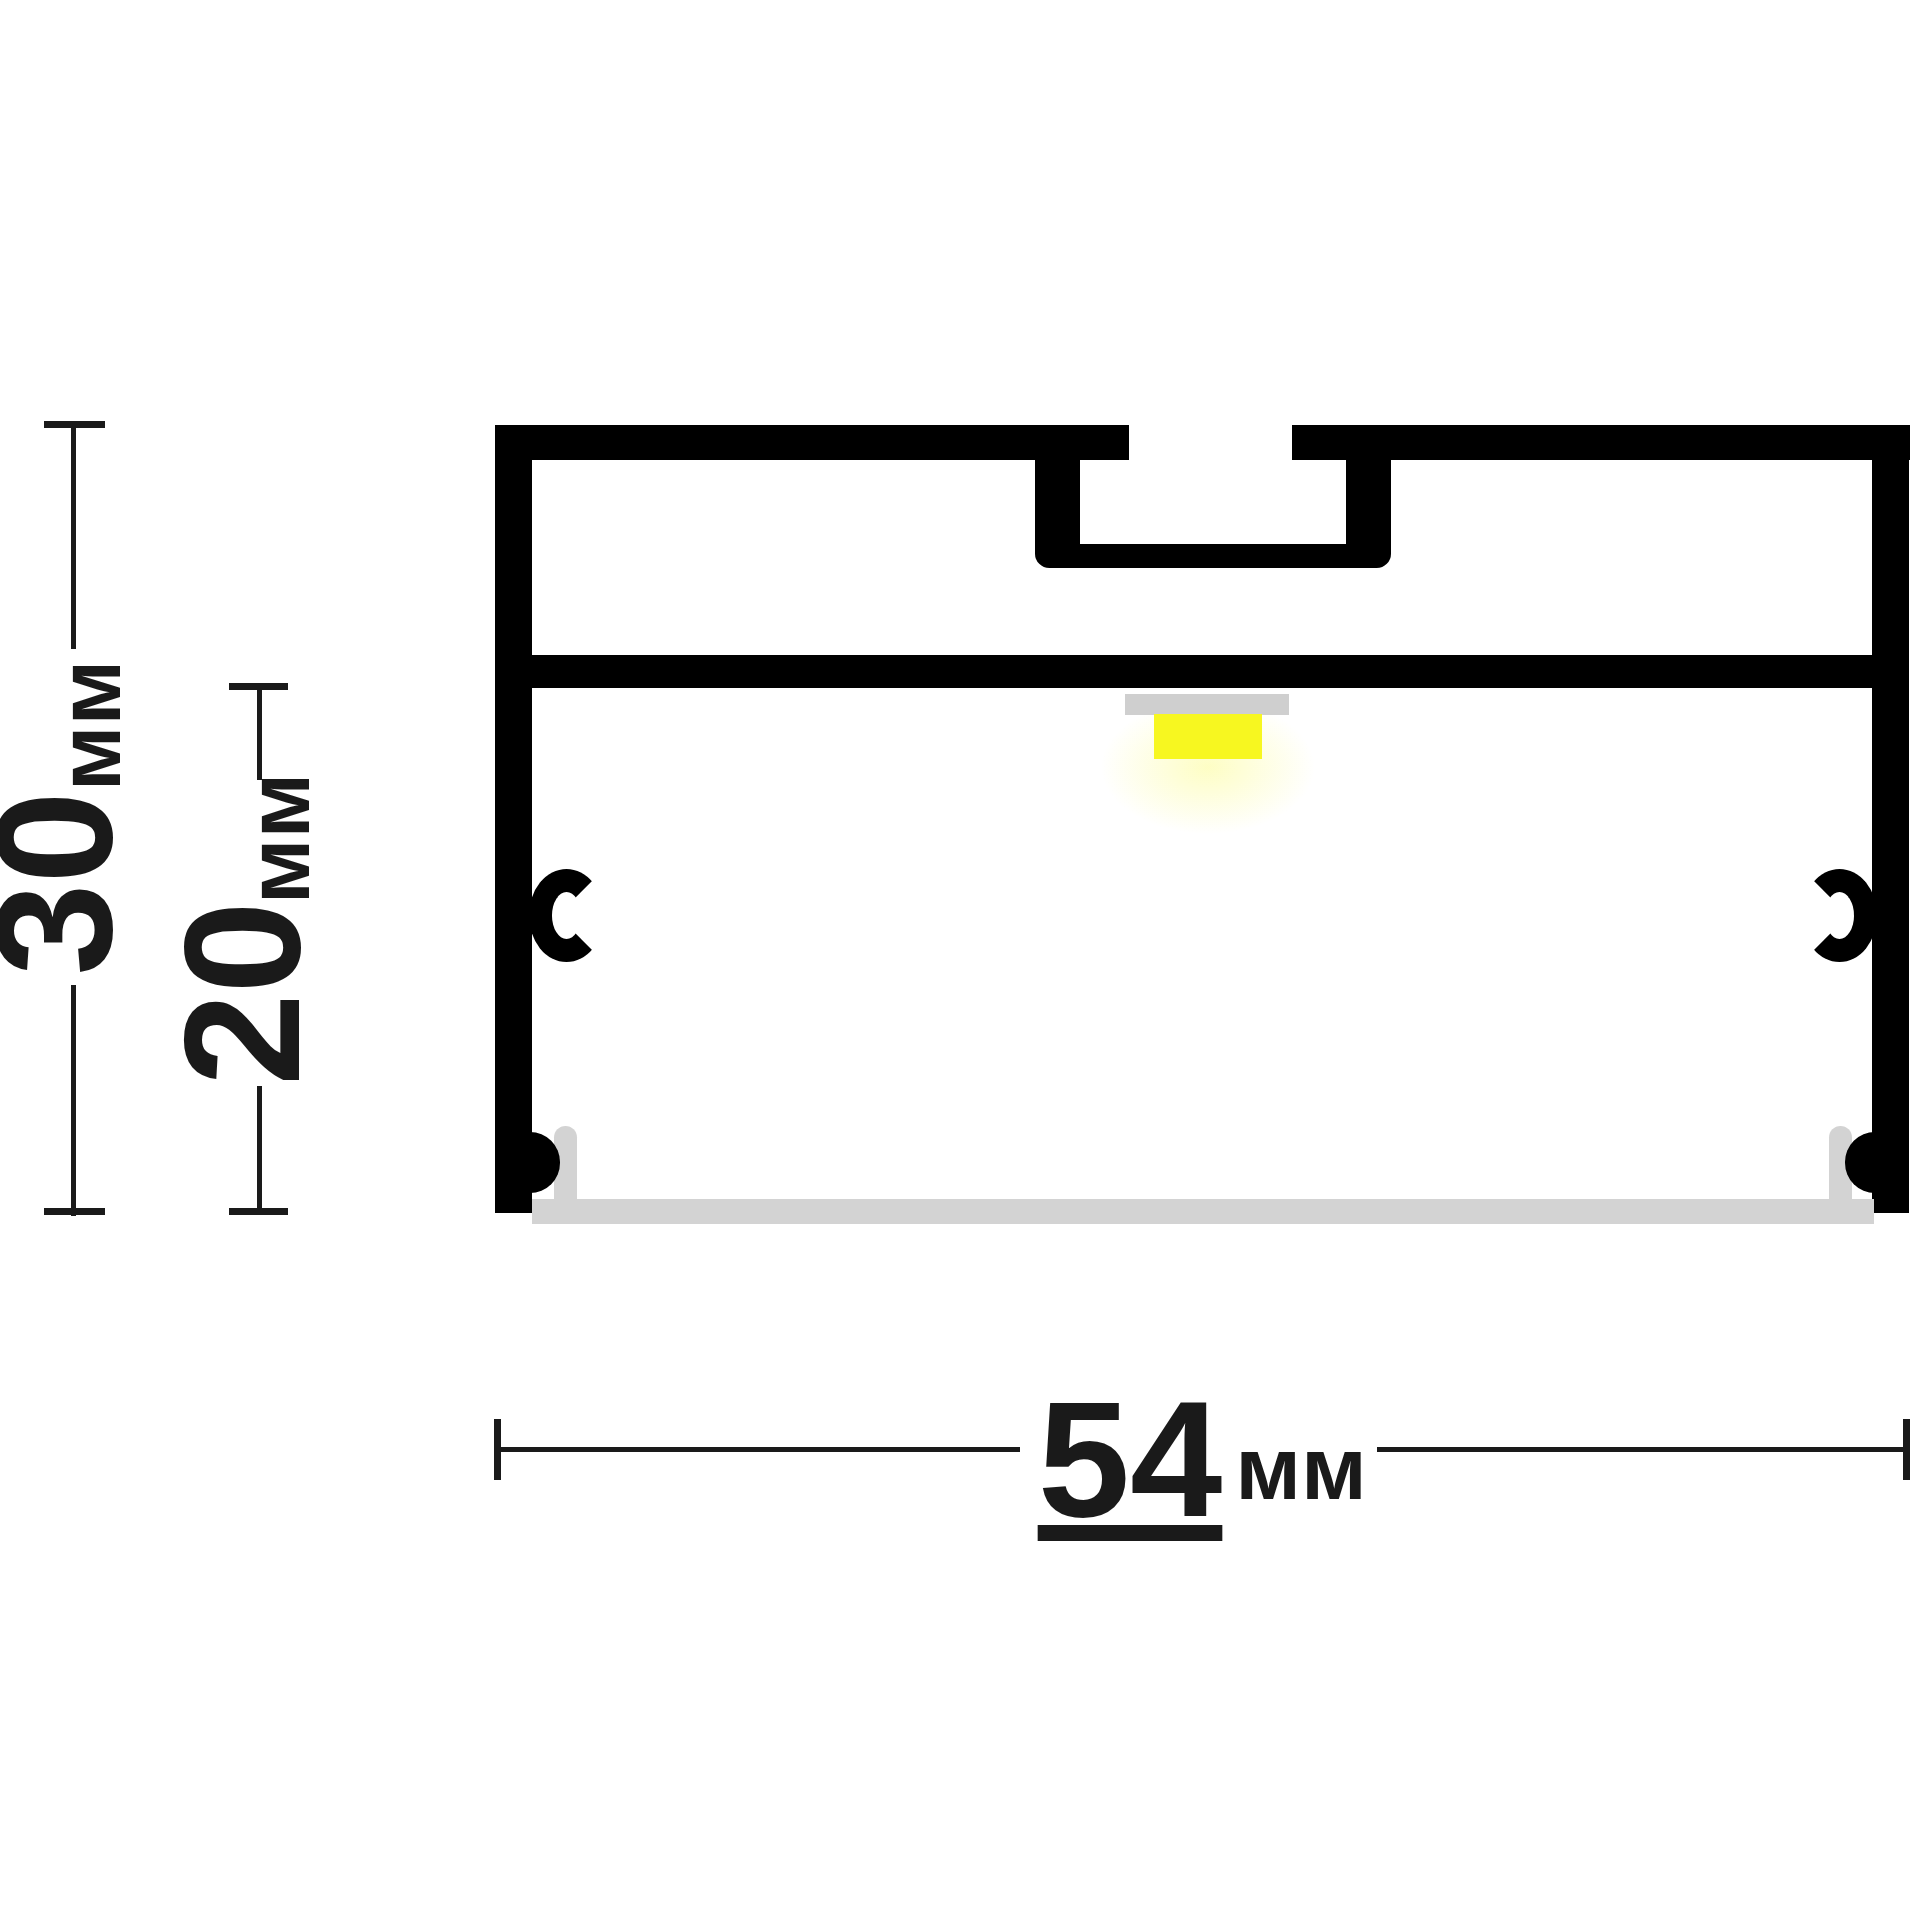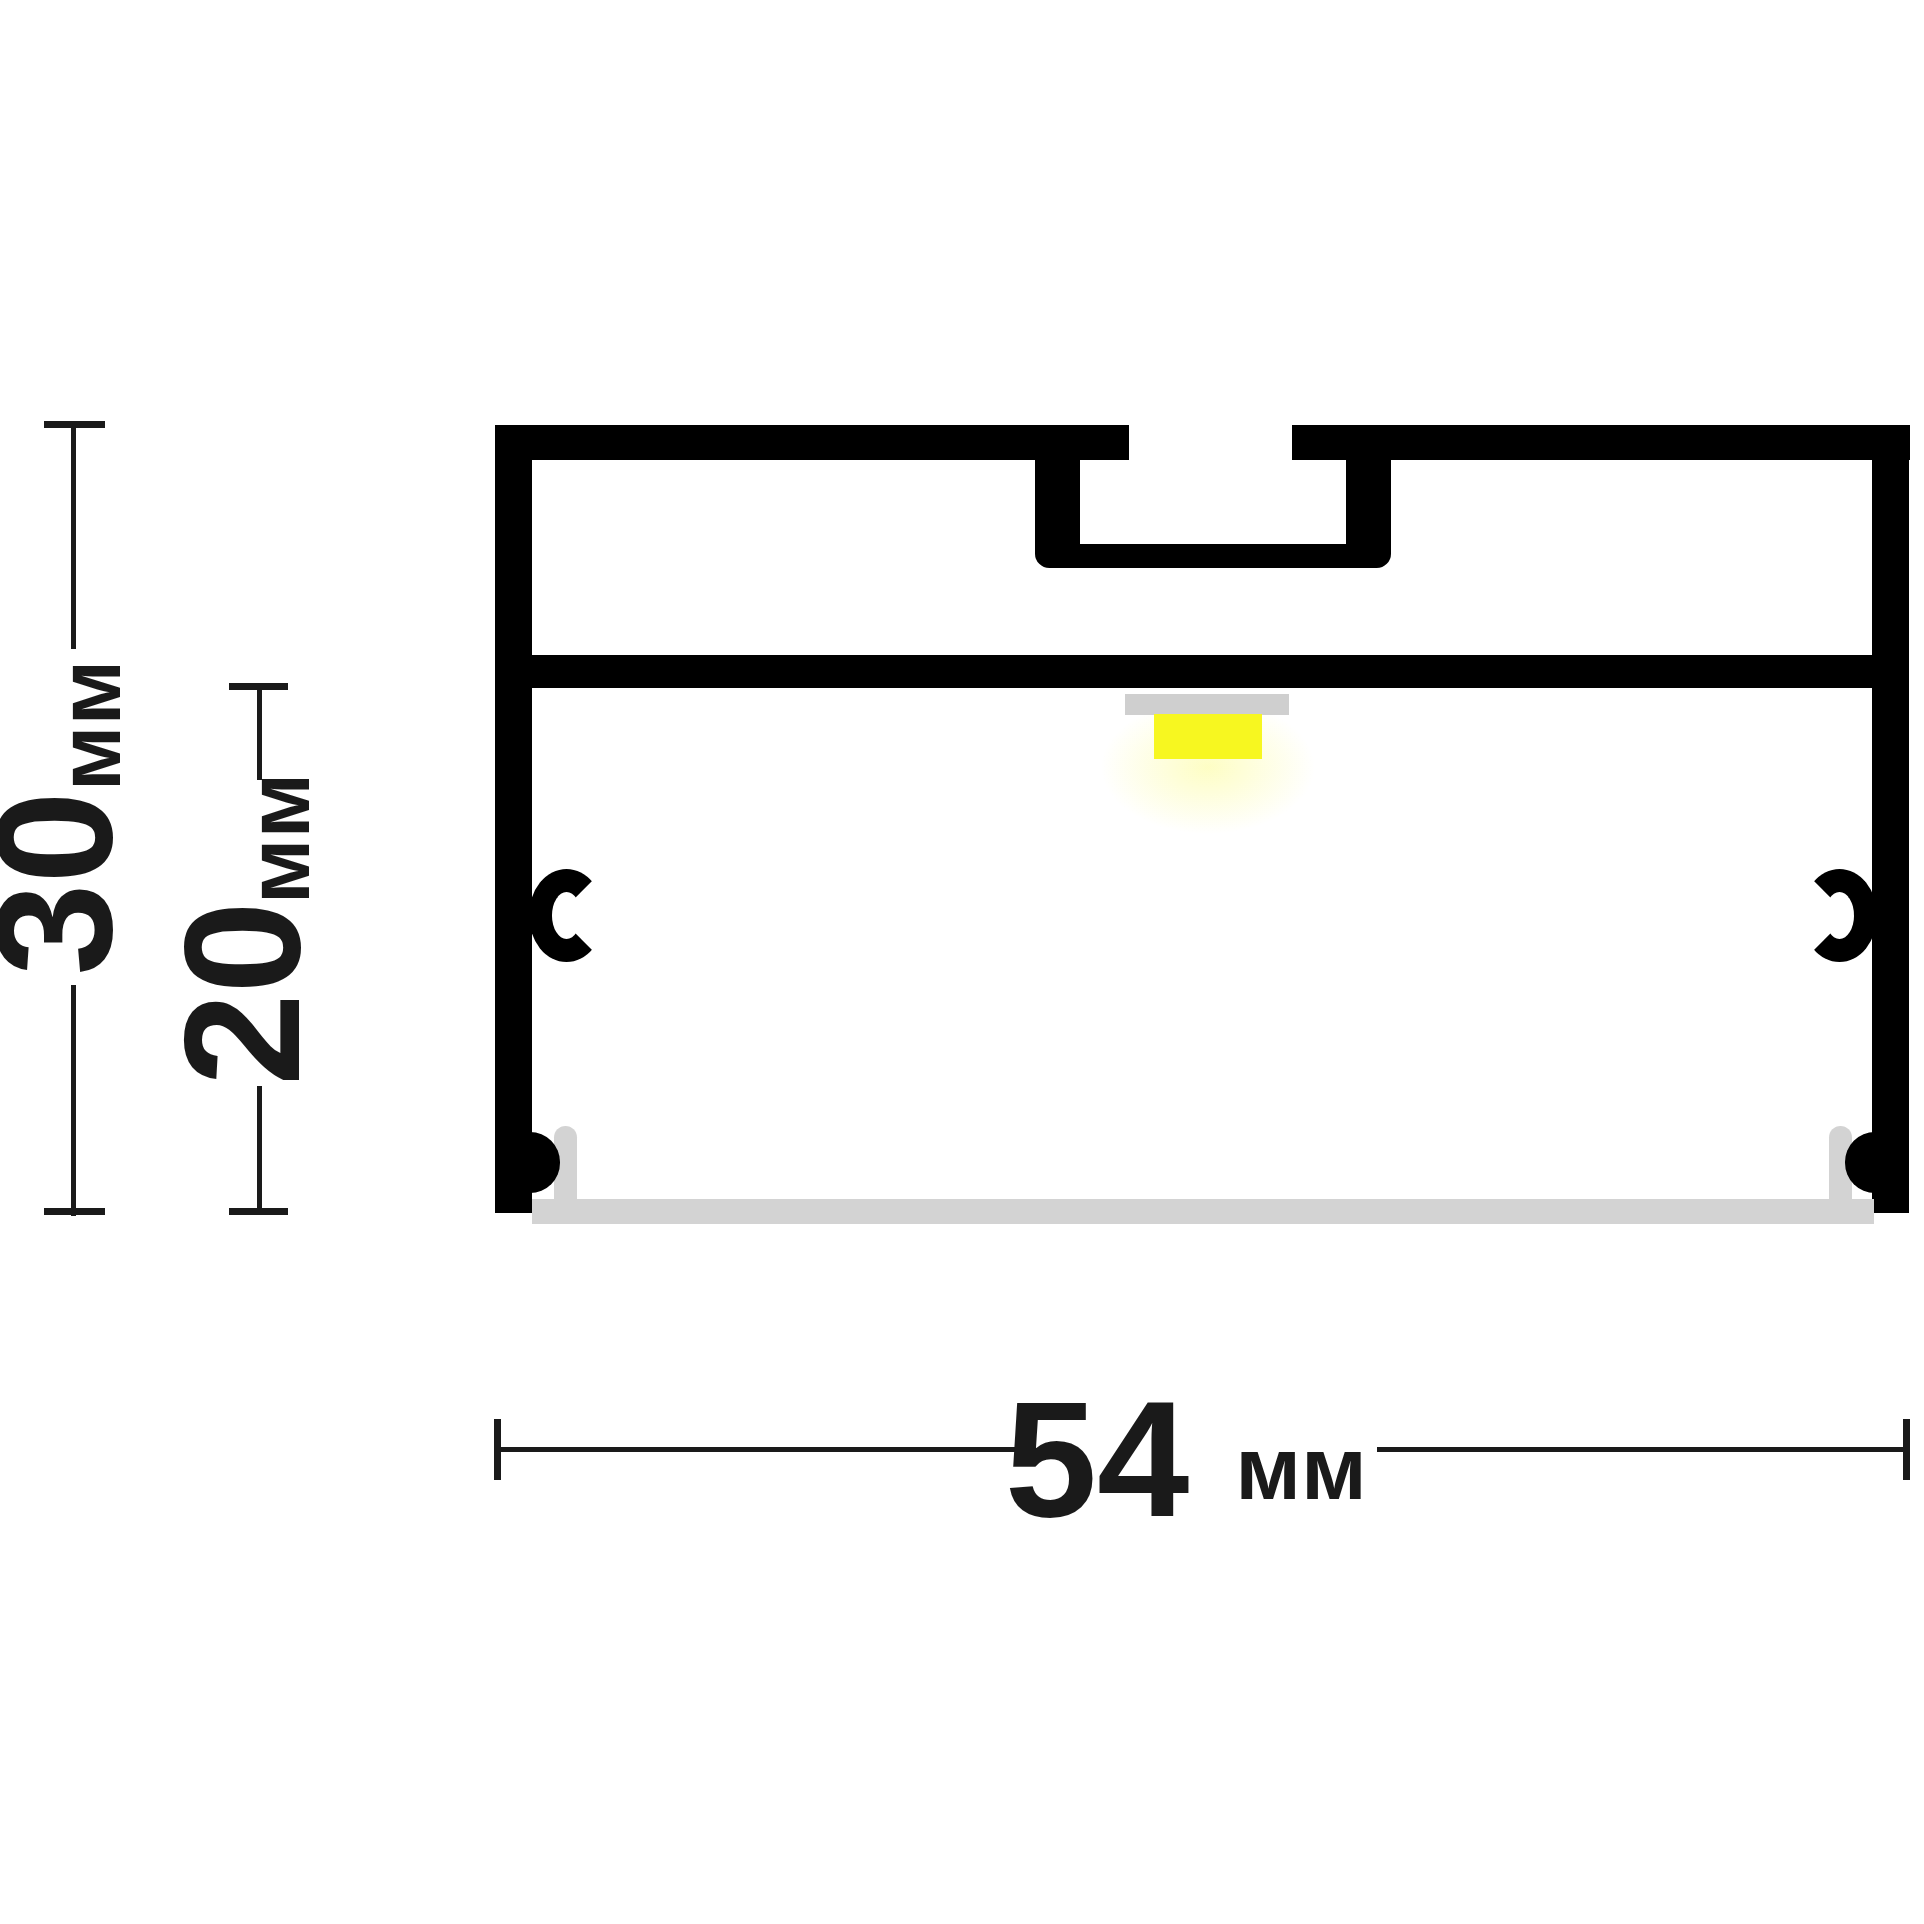--- a/index.html
+++ b/index.html
@@ -65,17 +65,17 @@
   <div class="abs dimline" style="left:257px;top:1086px;width:5.3px;height:129px;"></div>
   <div class="abs dimline" style="left:229px;top:683px;width:59px;height:7.1px;"></div>
   <div class="abs dimline" style="left:229px;top:1208px;width:59px;height:7.1px;"></div>
   <div class="abs dimtext num rot" style="left:143px;top:909px;width:196px;height:169px;">20</div>
   <div class="abs dimtext unit rot" style="left:220px;top:794px;width:116px;height:89px;">мм</div>
 
   <div class="abs dimline" style="left:497px;top:1447px;width:523px;height:5.3px;"></div>
   <div class="abs dimline" style="left:1377px;top:1447px;width:530px;height:5.3px;"></div>
   <div class="abs dimline" style="left:494px;top:1419px;width:7.1px;height:61px;"></div>
   <div class="abs dimline" style="left:1903px;top:1419px;width:7.1px;height:61px;"></div>
-  <div class="abs dimtext num" style="left:999px;top:1374px;width:196px;height:169px;">54</div>
+  <div class="abs dimtext num" style="left:1032px;top:1374px;width:196px;height:169px;text-decoration:underline;">54</div>
   <div class="abs dimtext unit" style="left:1243px;top:1426px;width:116px;height:89px;align-items:flex-end;">мм</div>
 
 </div>
 
 
 </body></html>

